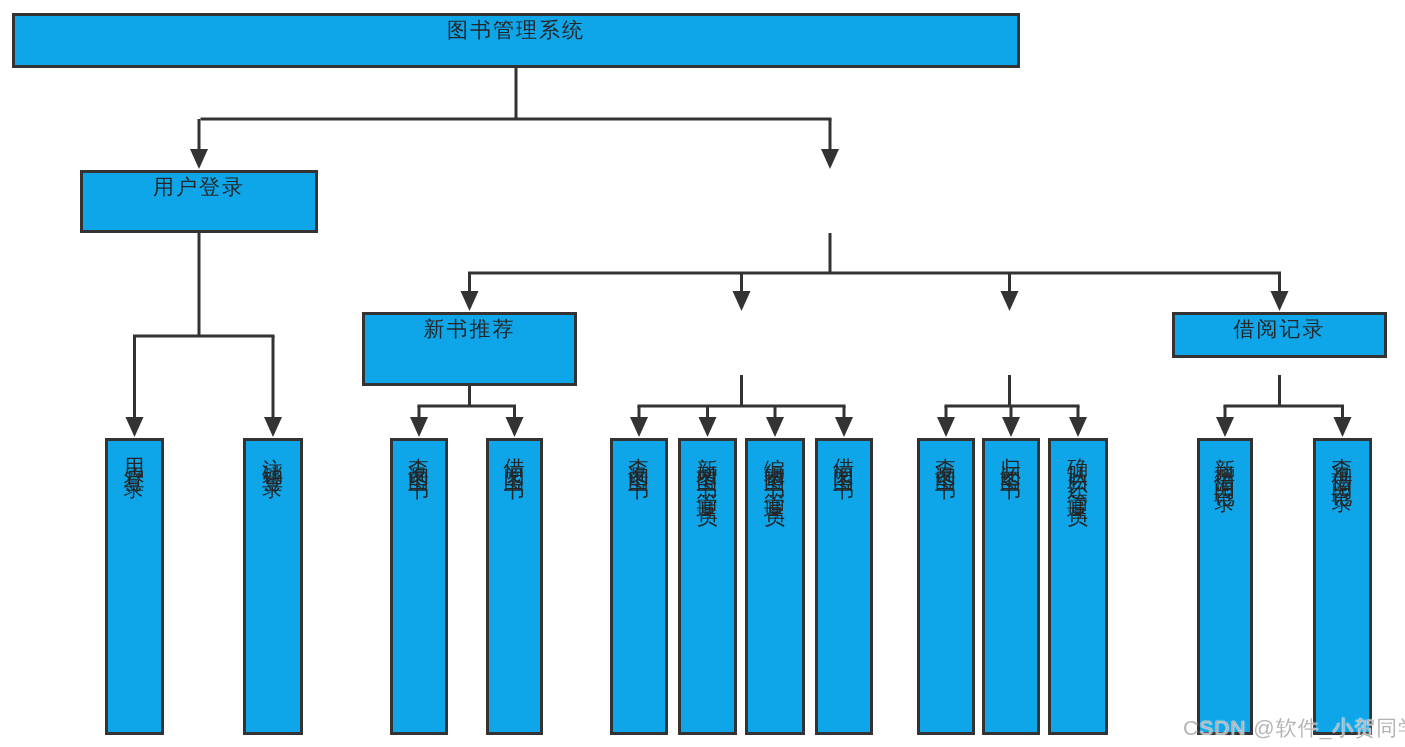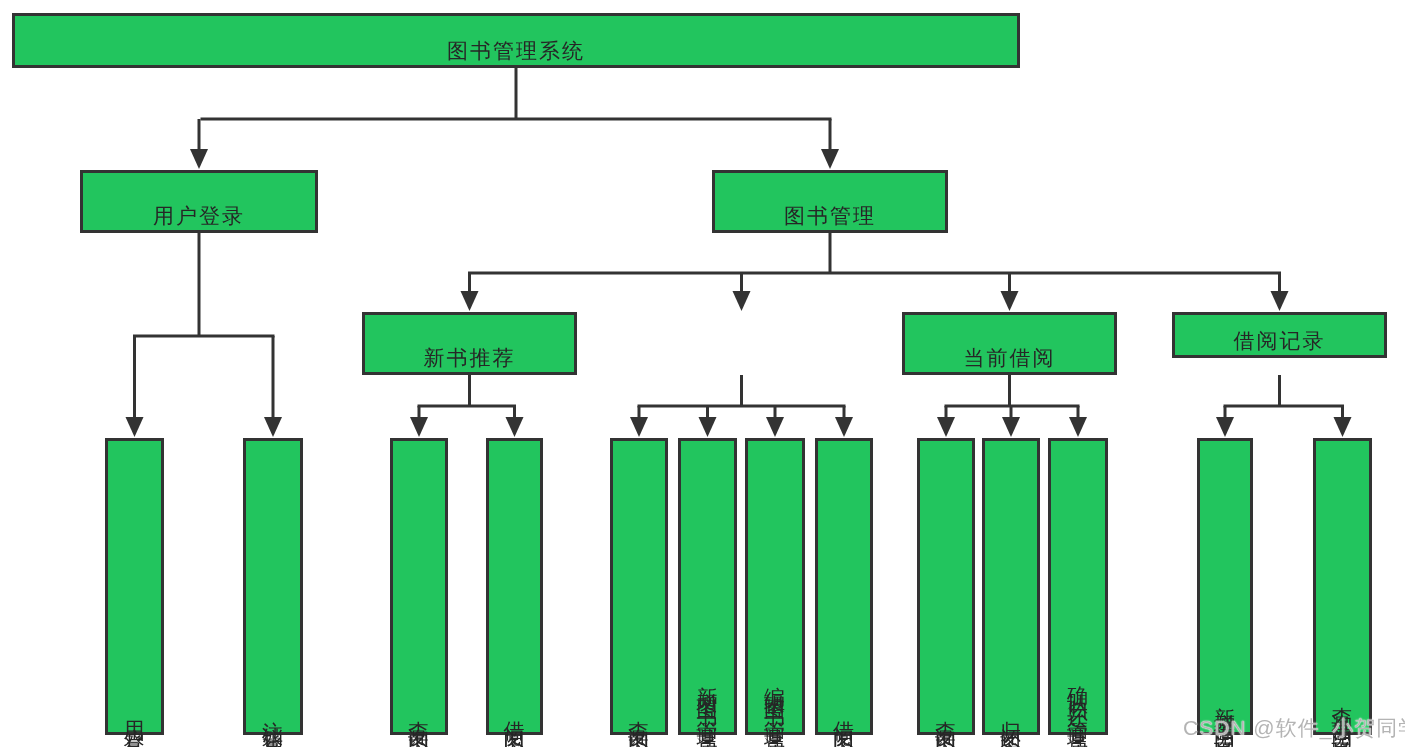--- a/index.html
+++ b/index.html
@@ -20,23 +20,23 @@
     left: 0;
     top: 0;
     width: 1405px;
     height: 747px;
     pointer-events: none;
   }
   .node {
     position: absolute;
     box-sizing: border-box;
     border: 3px solid #333333;
-    background: #22c55e;
+    background: #0ea5e9;
     display: flex;
-    align-items: flex-end;
+    align-items: flex-start;
     justify-content: center;
     color: #262626;
   }
   .h-node {
     font-size: 21px;
     letter-spacing: 2px;
     white-space: nowrap;
   }
   .leaf-node .v-text {
     writing-mode: vertical-rl;
@@ -118,29 +118,23 @@
       <polygon points="1333.5,417 1351.5,417 1342.5,437" fill="#333333"></polygon>
     </svg>
 
   <div class="node h-node" style="left:12px; top:13px; width:1008px; height:55px;">
     <span>图书管理系统</span>
   </div>
 
   <div class="node h-node" style="left:80px; top:170px; width:238px; height:63px;">
     <span>用户登录</span>
   </div>
-  <div class="node h-node" style="left:712px; top:170px; width:236px; height:63px;">
-    <span>图书管理</span>
-  </div>
 
-  <div class="node h-node" style="left:362px; top:312px; width:215px; height:63px;">
+  <div class="node h-node" style="left:362px; top:312px; width:215px; height:74px;">
     <span>新书推荐</span>
-  </div>
-  <div class="node h-node" style="left:902px; top:312px; width:215px; height:63px;">
-    <span>当前借阅</span>
   </div>
   <div class="node h-node" style="left:1172px; top:312px; width:215px; height:46px;">
     <span>借阅记录</span>
   </div>
 
   <div class="node leaf-node" style="left:105px; top:438px; width:59px; height:297px;">
     <span class="v-text">用户登录</span>
   </div>
   <div class="node leaf-node" style="left:243px; top:438px; width:60px; height:297px;">
     <span class="v-text">注销登录</span>

